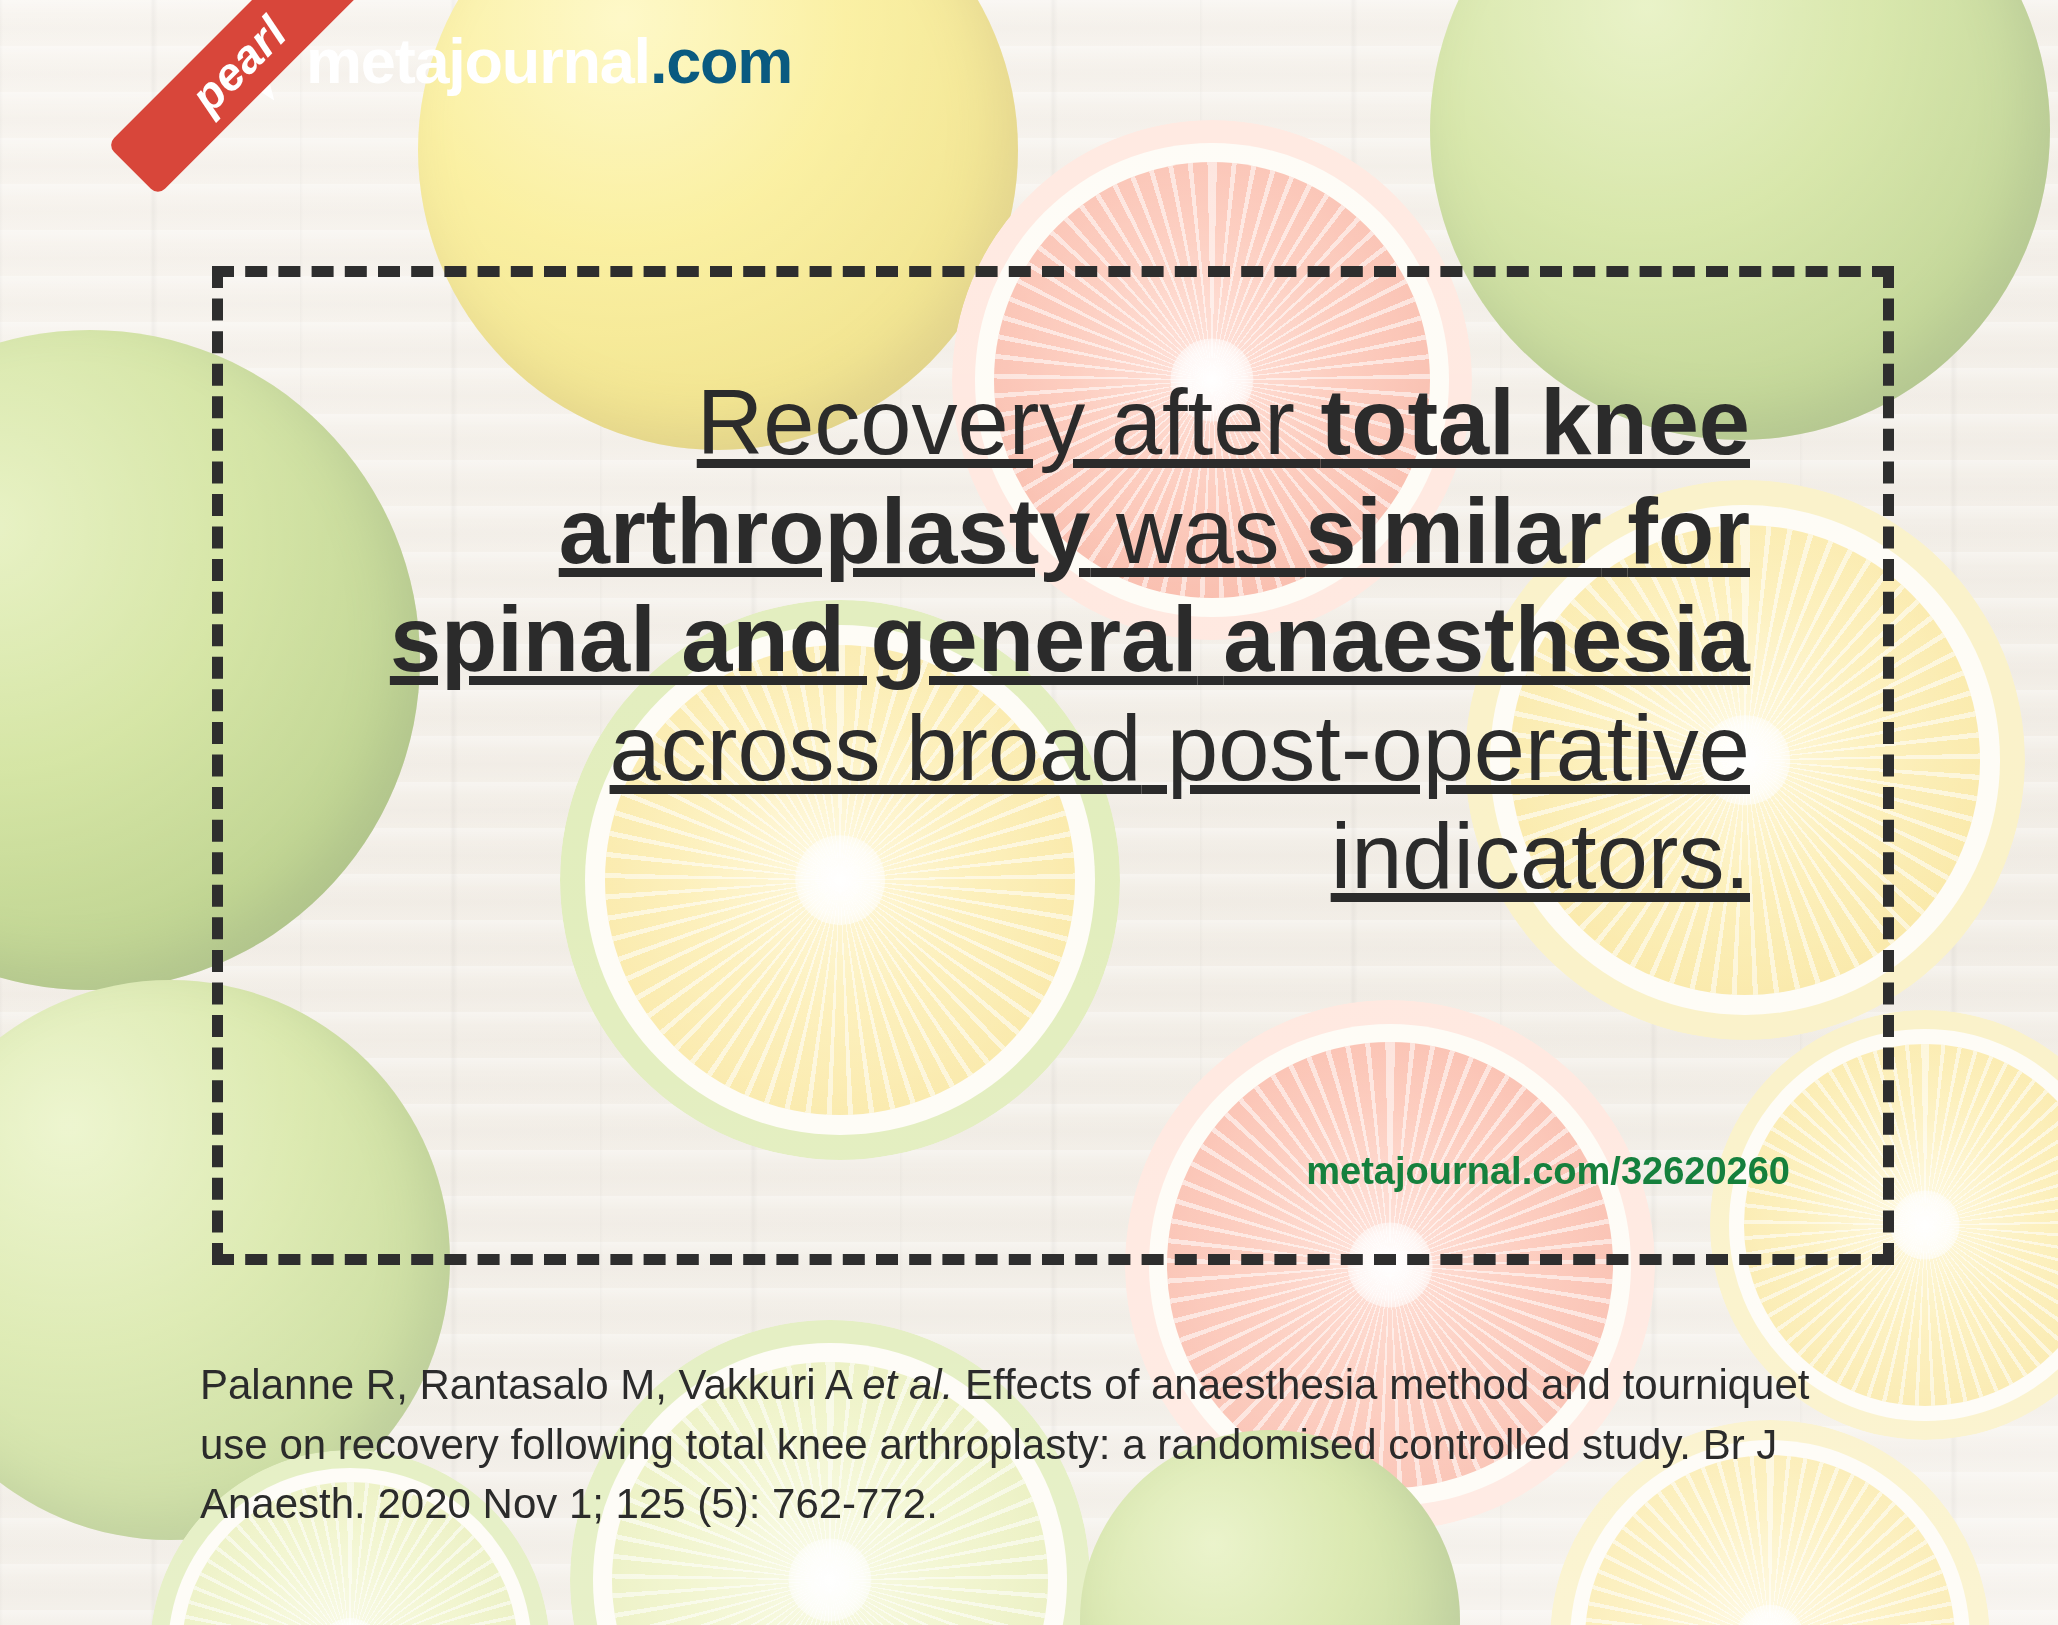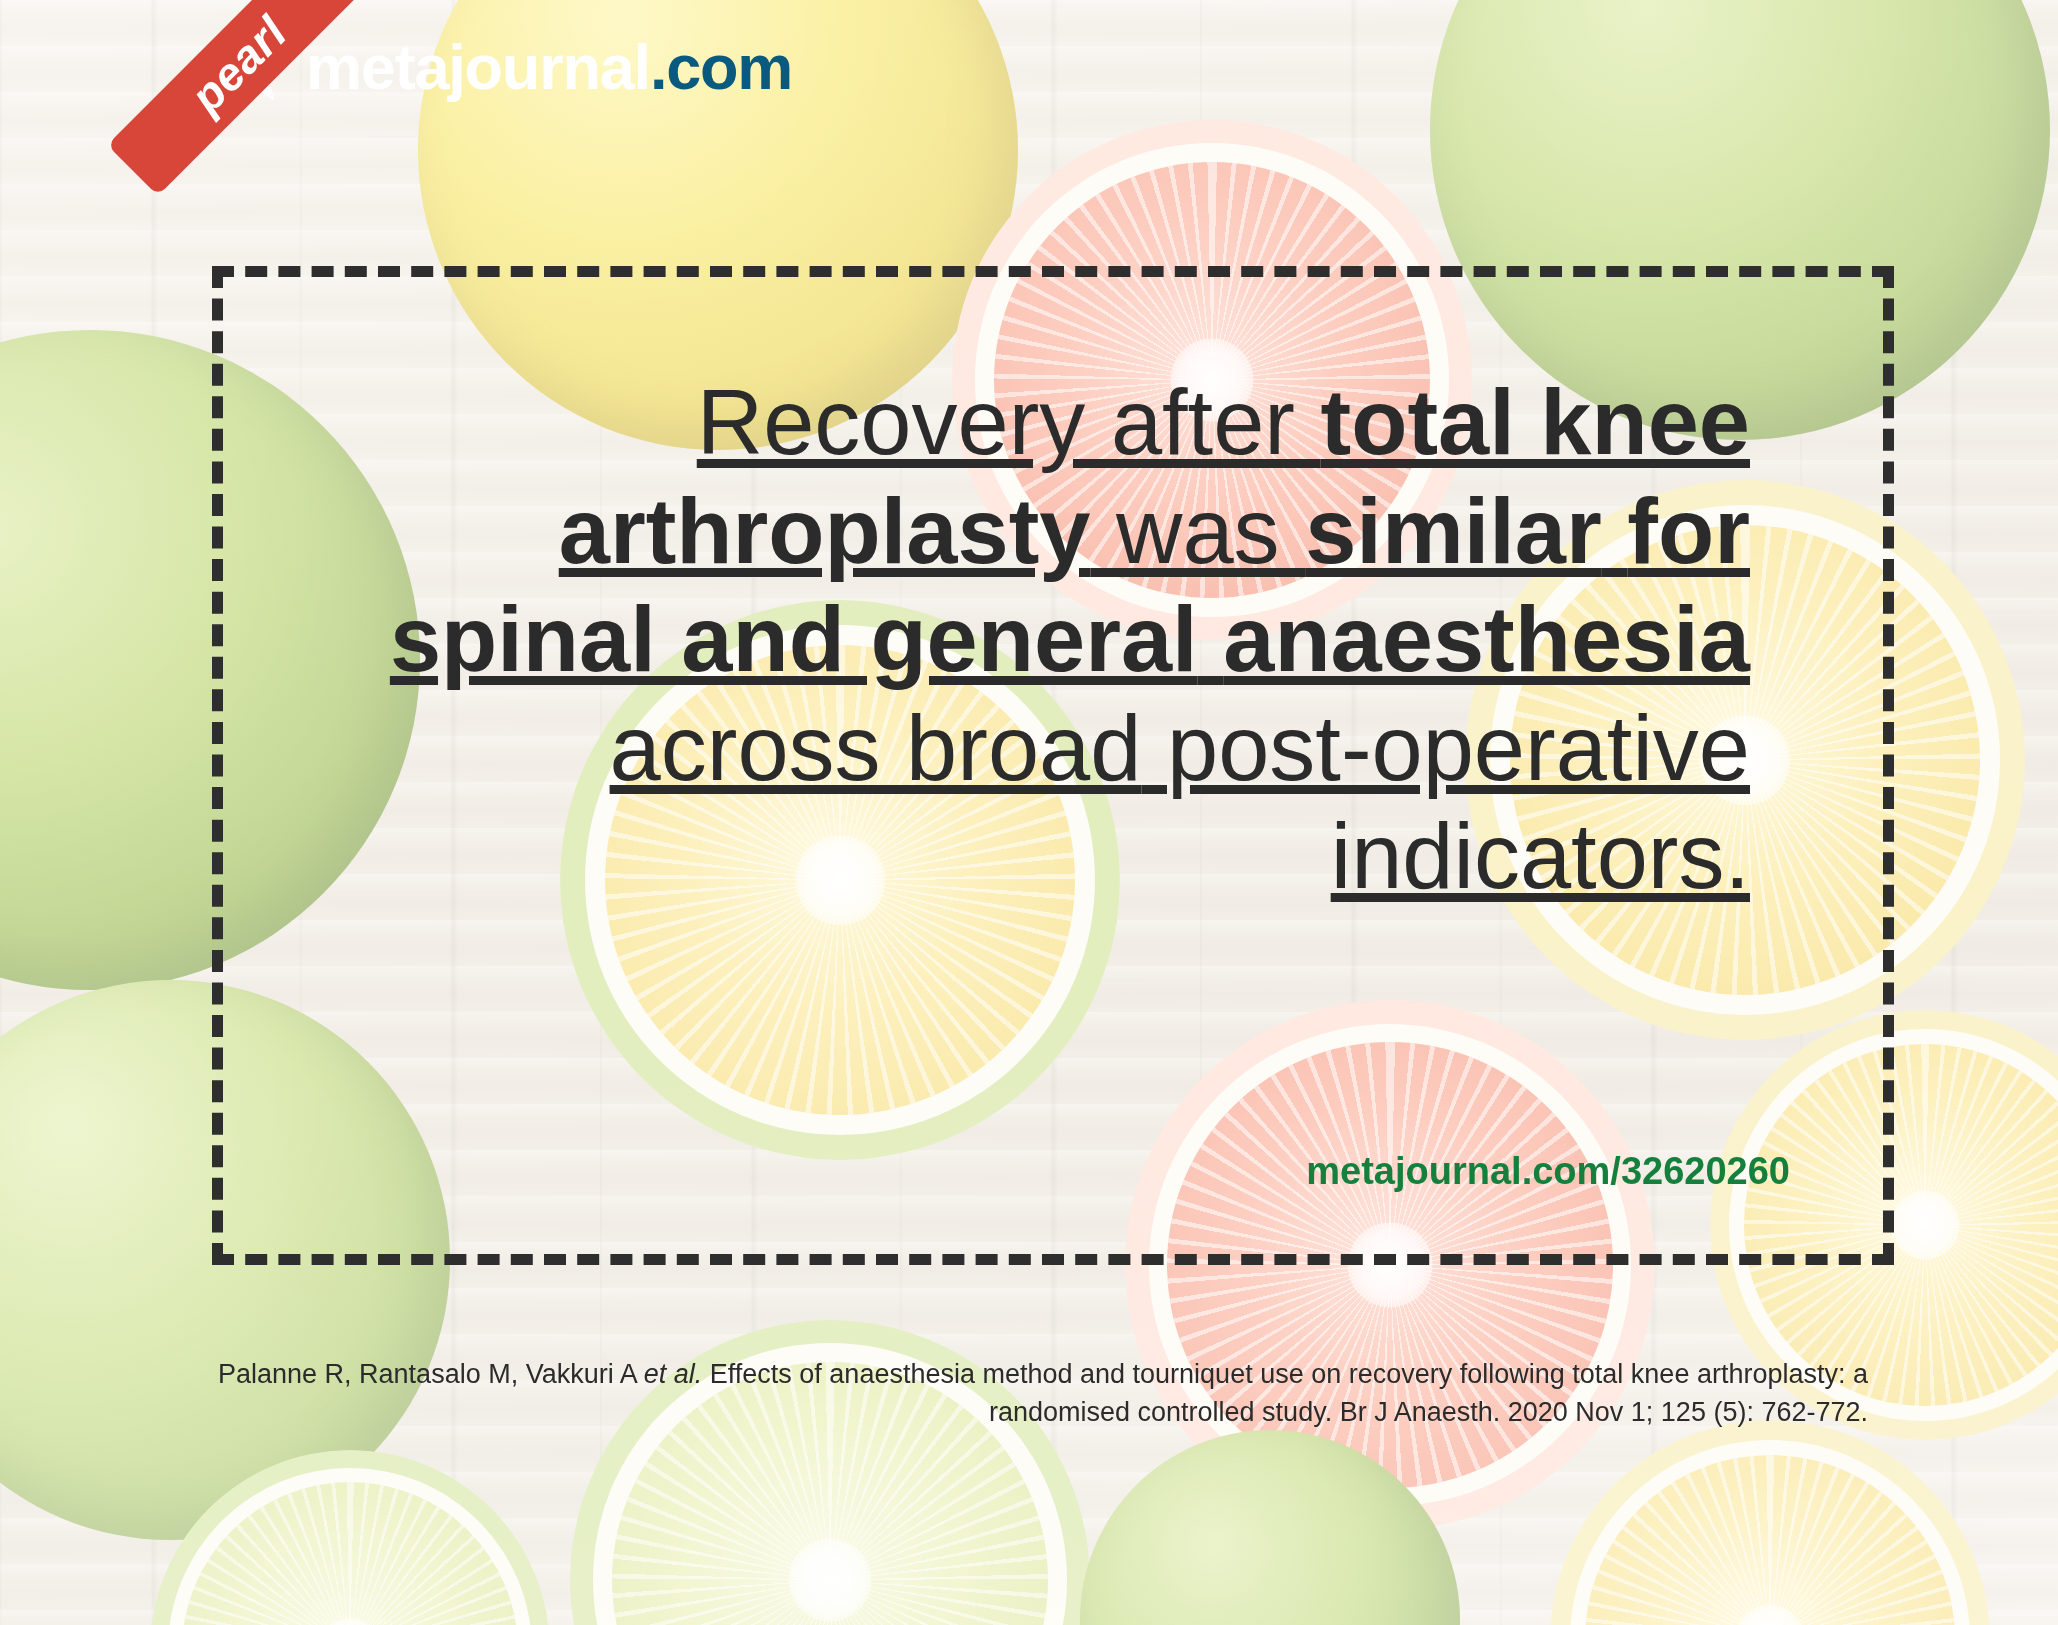--- a/index.html
+++ b/index.html
@@ -69,21 +69,21 @@
 
   
   .wash{
     position:absolute;inset:0;
     background:linear-gradient(180deg, rgba(255,255,255,0.46) 0%, rgba(255,255,255,0.40) 55%, rgba(255,255,255,0.50) 100%);
   }
 
   
   .logo{
     position:absolute;left:214px;top:30px;
-    display:flex;align-items:center;gap:16px;
+    display:flex;align-items:flex-start;gap:16px;
     z-index:6;
   }
   .logo-star{display:block;}
   .logo-text{
     font-size:63px;font-weight:bold;letter-spacing:-1.2px;line-height:1;
     white-space:nowrap;
   }
   .logo-text .w{color:#ffffff;}
   .logo-text .c{color:#0a5a80;}
 
@@ -126,23 +126,23 @@
   
   .url{
     position:absolute;left:0;top:1150px;width:1790px;
     text-align:right;
     font-size:38px;font-weight:bold;color:#15803d;
     z-index:6;
   }
 
   
   .citation{
-    position:absolute;left:208px;top:1355px;width:1660px;
-    text-align:right;
-    font-size:27px;line-height:1.42;color:#2b2b2b;
+    position:absolute;left:200px;top:1355px;width:1660px;
+    text-align:left;
+    font-size:42px;line-height:1.42;color:#2b2b2b;
     z-index:6;
   }
   .citation i{font-style:italic;}
 </style>
 </head>
 <body>
 
 <div class="card">
 
   <div class="bg">

